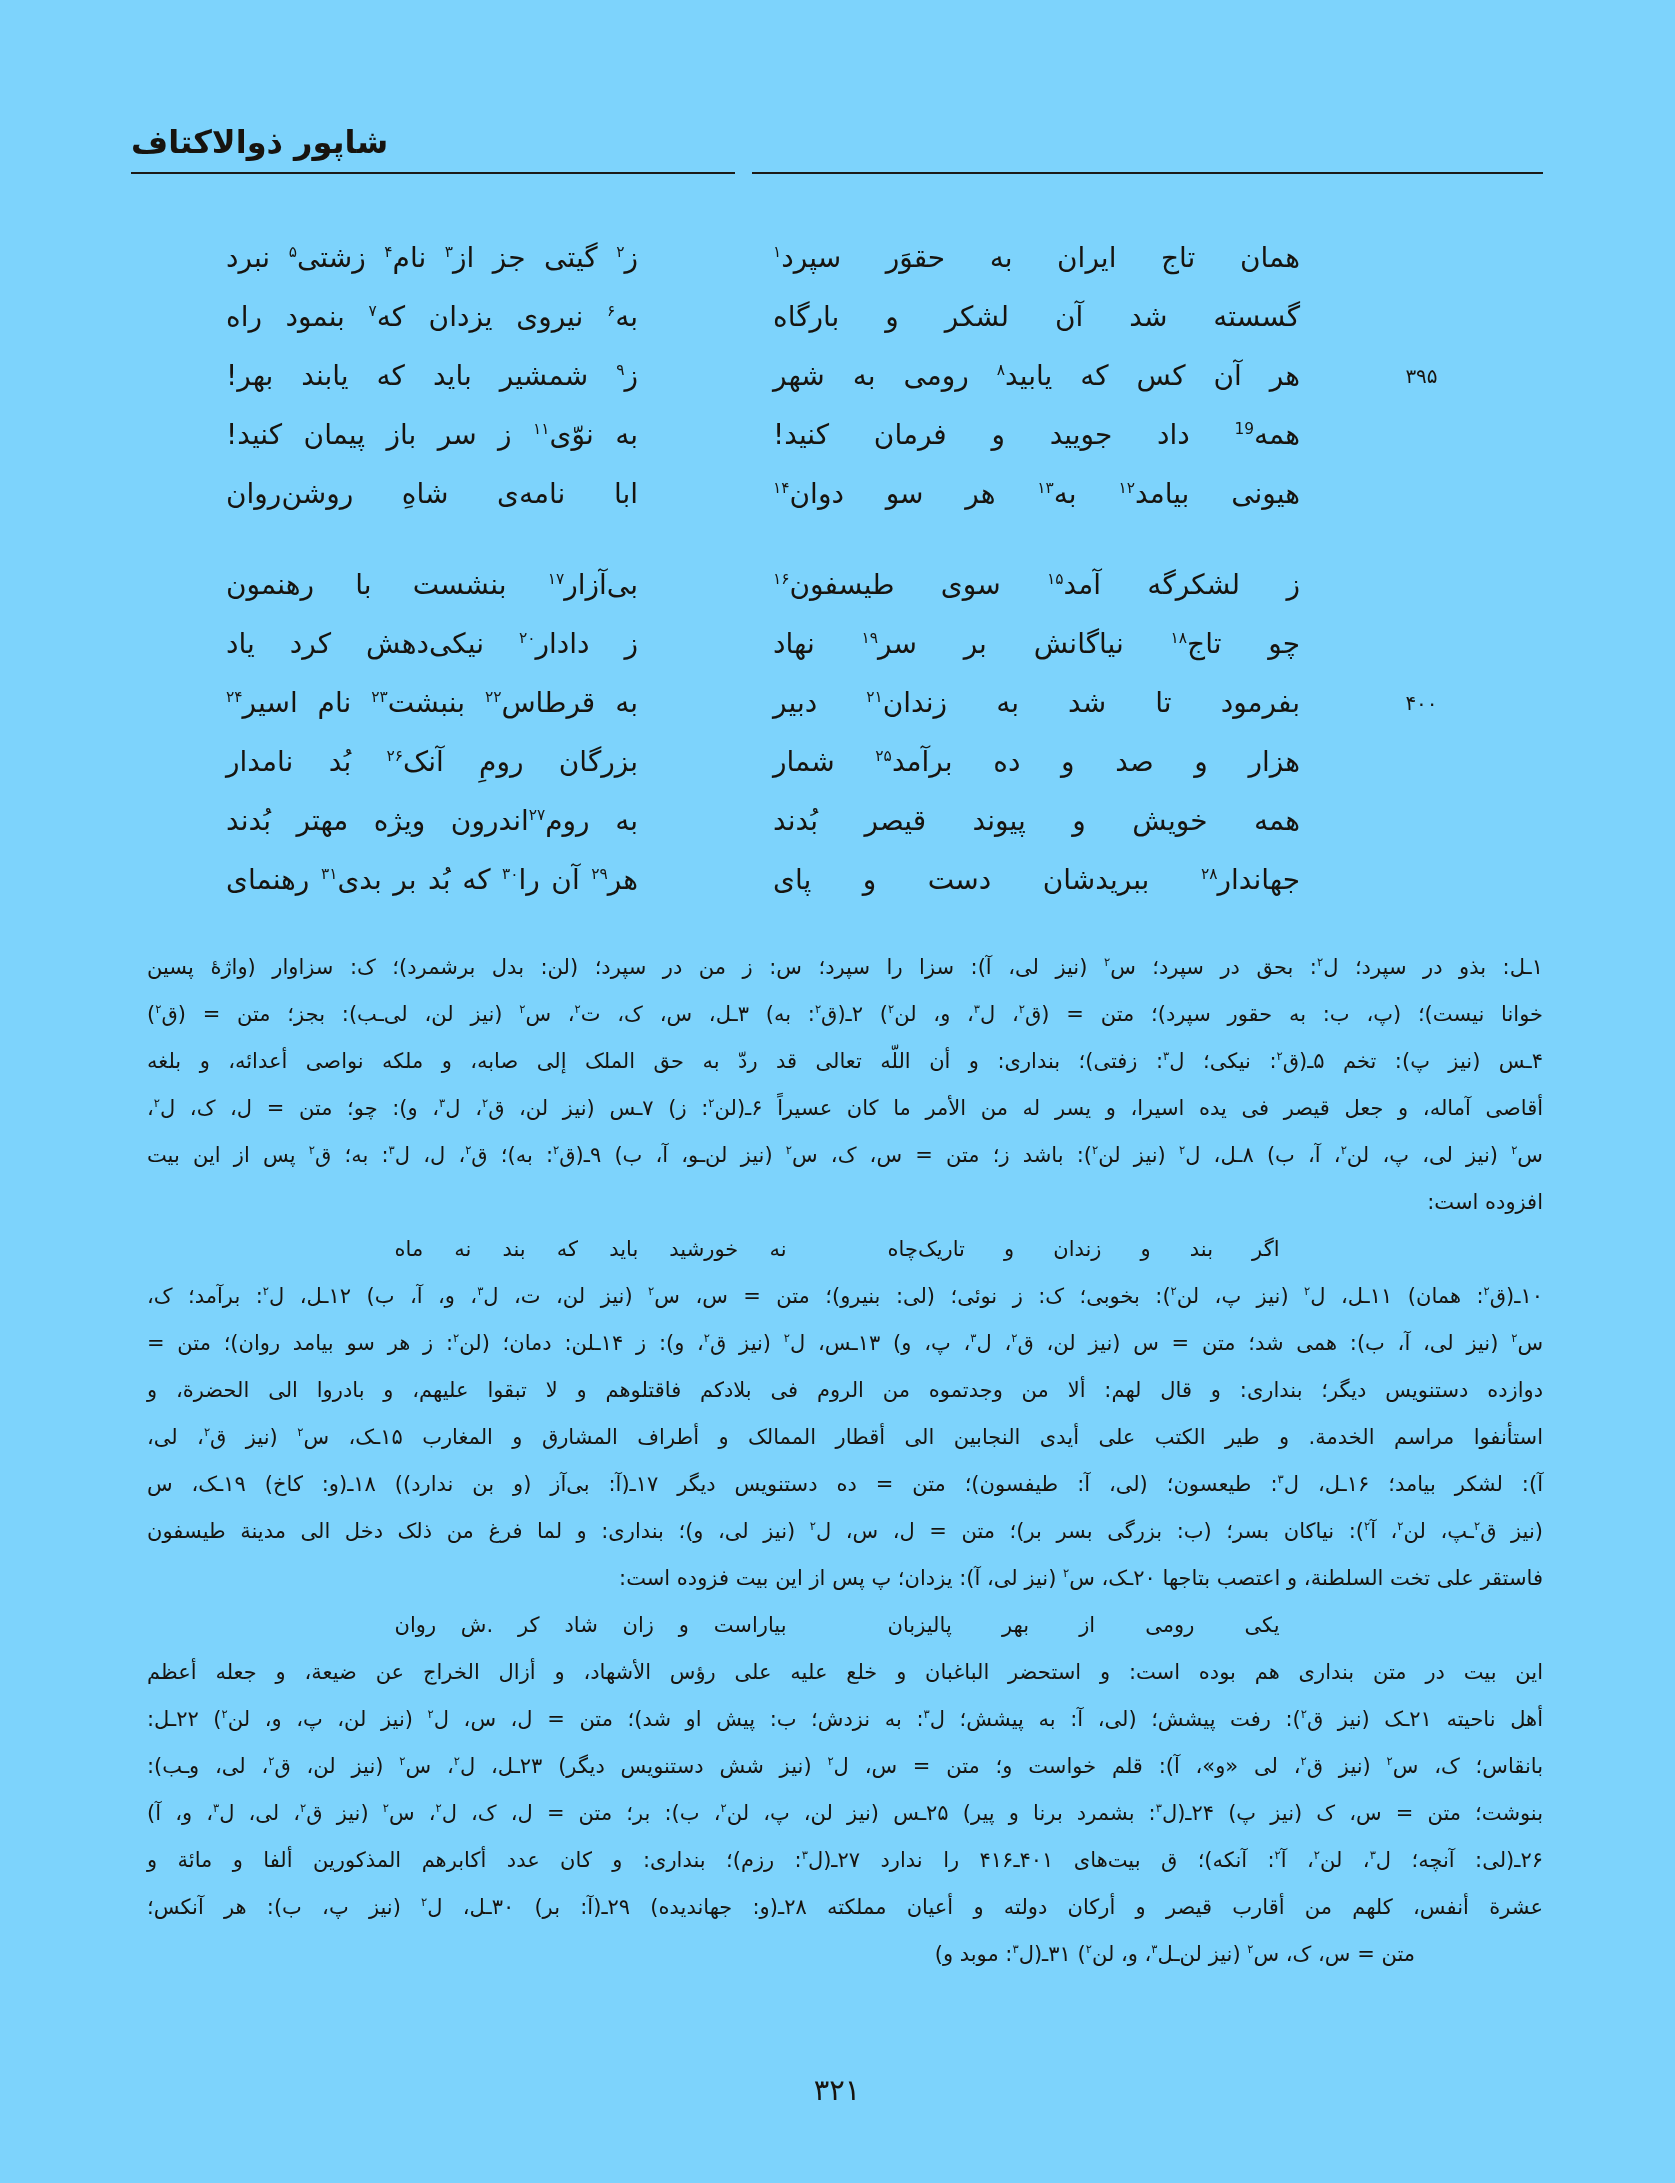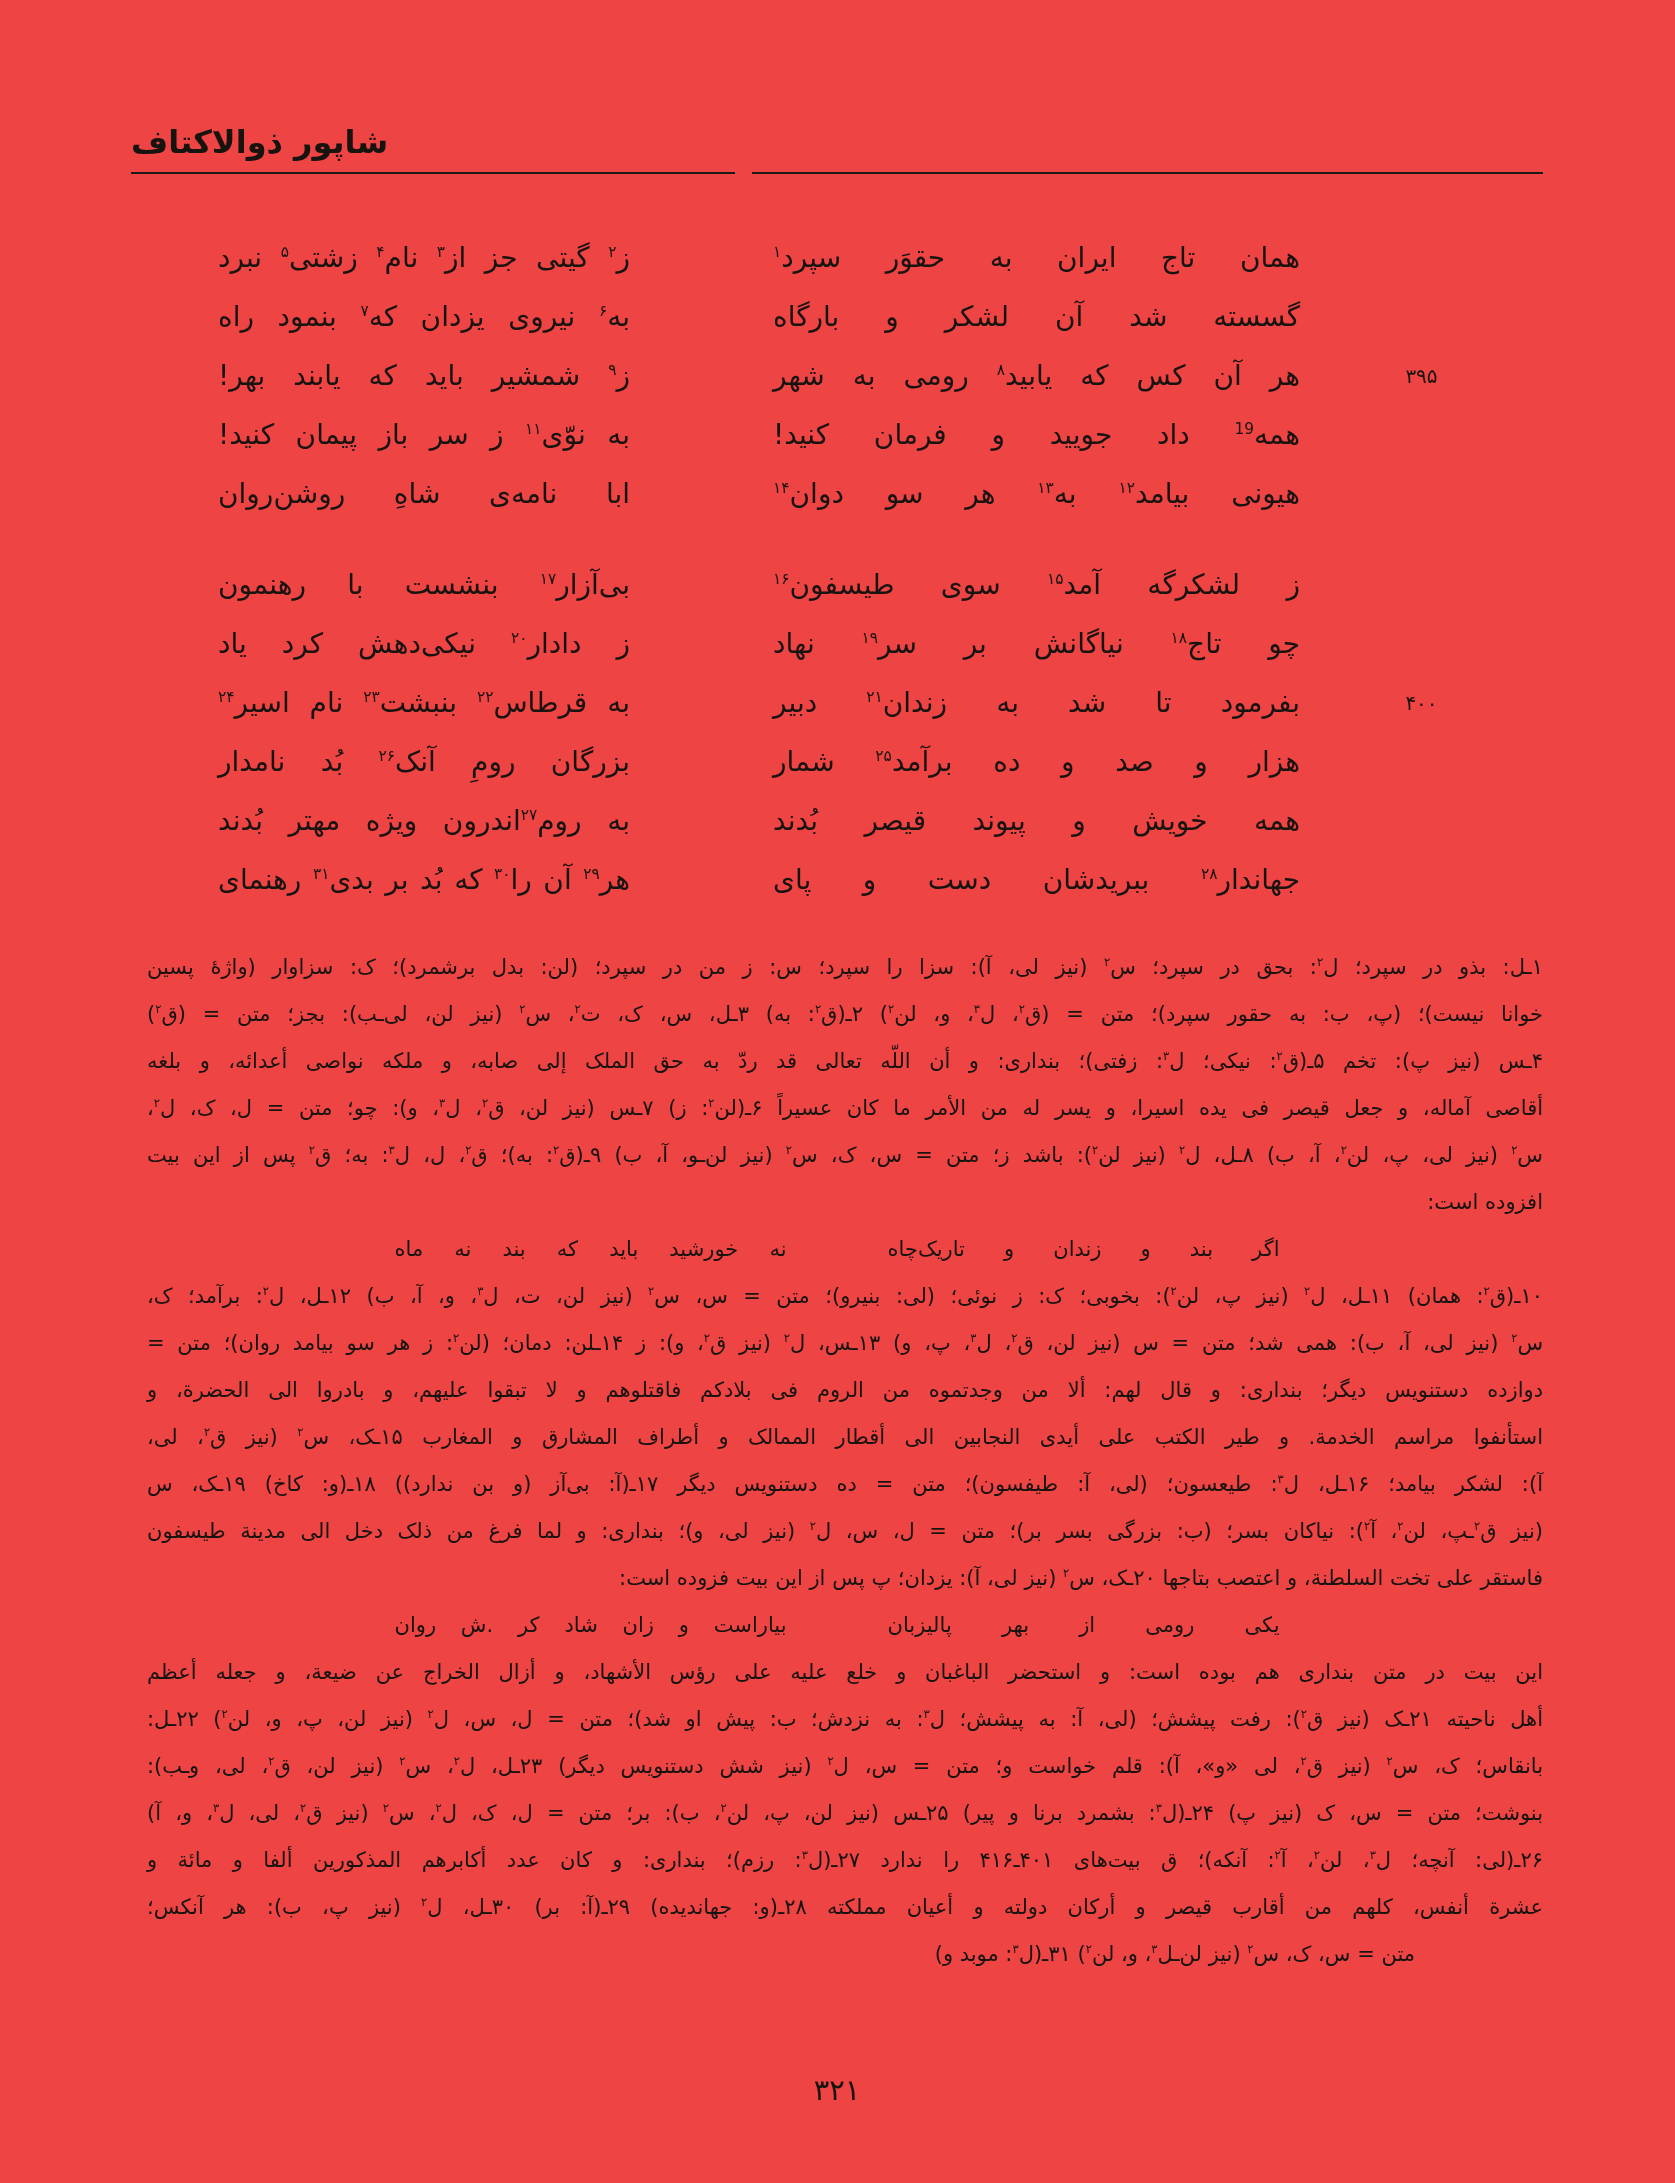--- a/index.html
+++ b/index.html
@@ -1,20 +1,20 @@
 <!DOCTYPE html>
 <html lang="fa" dir="rtl" style="font-size:10.8px"><head>
 <meta charset="utf-8">
 <style>
   html,body{margin:0;padding:0;background:#ffffff;}
   .page{
     position:relative;
     width:1676px;
     min-height:2183px;
-    background:#ef4444;
+    background:#7dd3fc;
     color:#17140f;
     font-family:"DejaVu Sans",sans-serif;
     direction:rtl;
     overflow:hidden;
   }
   .content{padding:123px 132px 0 132px;}
 
   
   .header-title{
     font-size:32px;
@@ -26,21 +26,21 @@
   .header-rule .seg1{height:2.7px;background:#1c1a17;flex:0 0 56%;}
   .header-rule .gapseg{flex:0 0 17.6px;}
   .header-rule .seg2{height:2px;background:#1c1a17;flex:1;}
 
   
   .verses{margin-top:54px;}
   .vblock + .vblock{margin-top:32px;}
   .vrow{display:flex;align-items:center;height:59px;font-size:28px;}
   .vnum{flex:0 0 243px;text-align:center;font-size:20px;}
   .hemi{text-align:justify;text-align-last:justify;}
-  .hemi.h1{flex:0 0 527px;margin-left:8px;}
+  .hemi.h1{flex:0 0 527px;}
   .vsp{flex:0 0 135px;}
   .hemi.h2{flex:0 0 412px;}
   sup{font-size:55%;line-height:0;vertical-align:super;}
 
   
   .apparatus{margin-top:35px;font-size:21px;line-height:47px;}
   .fline{text-align:justify;text-align-last:justify;margin-left:16px;}
   .fline.rightline{text-align-last:right;}
   .fline.lastline{text-align:left;text-align-last:right;padding-right:128px;}
   .fnverse{display:flex;justify-content:center;gap:101px;}

